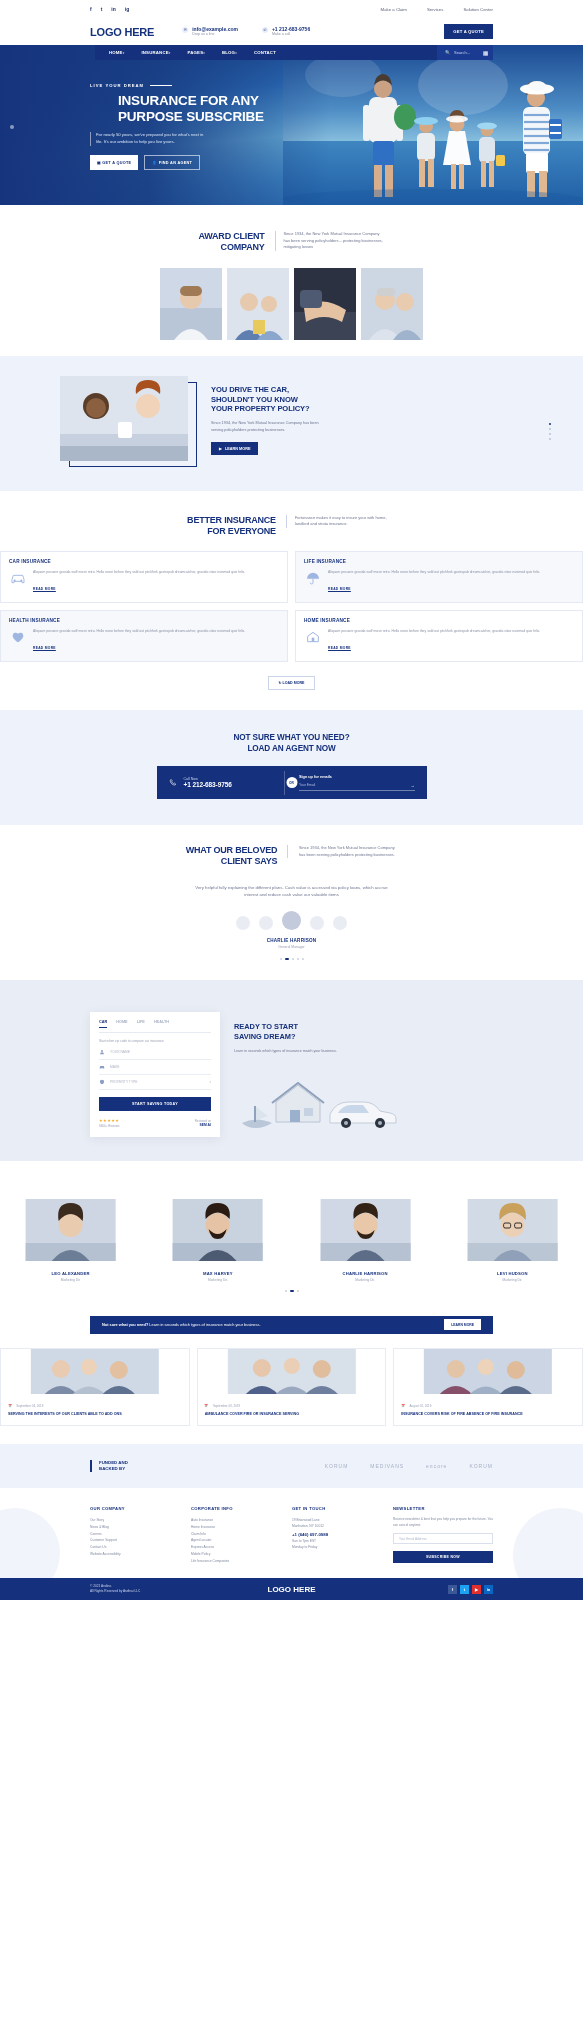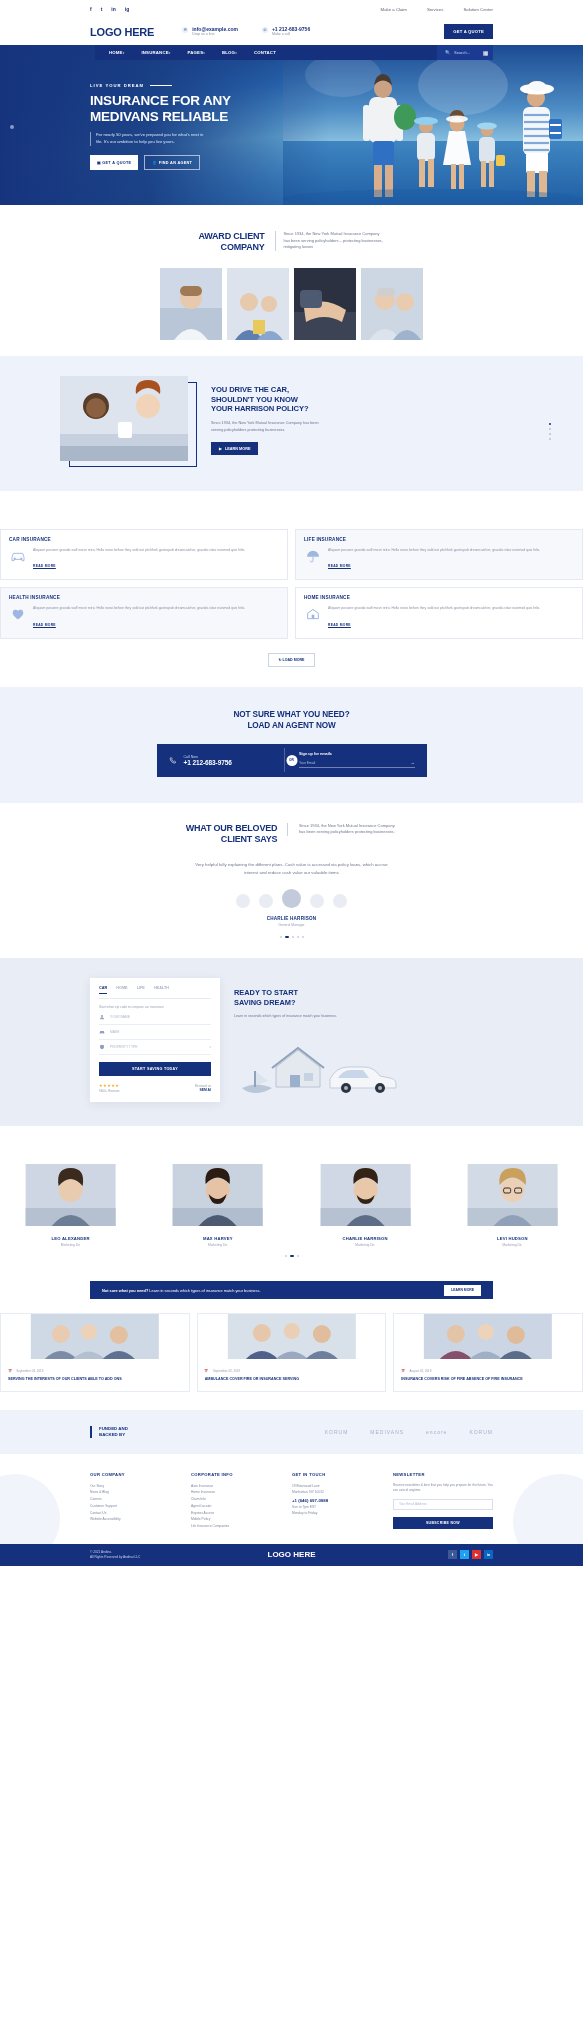--- a/index.html
+++ b/index.html
@@ -40,21 +40,21 @@
   
   .hero { height:160px; position:relative; overflow:hidden;
      background:linear-gradient(180deg,#1a4f9c 0%,#2e73b8 35%,#5ba3d0 60%,#2c72b4 100%); }
   .hero .sky { position:absolute; inset:0; background:linear-gradient(175deg,#12397f 0%,#2b6cb5 30%,#69b0d8 55%,#3f87c4 75%,#1f5ea5 100%); }
   .hero .sun { position:absolute; right:120px; top:18px; width:60px; height:60px; border-radius:50%; background:radial-gradient(circle,rgba(255,255,255,.45),rgba(255,255,255,0) 70%); }
   .herofig { position:absolute; right:0; bottom:0; width:300px; height:160px; }
   .overlay-l { position:absolute; left:0; top:0; width:330px; height:160px; background:linear-gradient(90deg,#16347e 0%,rgba(24,60,130,.92) 45%,rgba(32,84,150,0) 100%); }
   .herotxt { position:absolute; left:90px; top:38px; width:220px; z-index:5; }
   .eyebrow { display:flex; align-items:center; gap:6px; color:#ffffff; font-size:4.2px; font-weight:bold; letter-spacing:1px; margin-bottom:5px; }
   .eyebrow .line { width:22px; height:1px; background:#fff; }
-  .heroh1 { color:#fff; font-size:13.5px; font-weight:bold; line-height:1.22; letter-spacing:-0.2px; }
+  .heroh1 { color:#fff; font-size:13.5px; font-weight:bold; line-height:1.22; letter-spacing:-0.2px;margin-left:28px; }
   .herop { color:#dbe6f7; font-size:4.2px; line-height:1.65; margin-top:6px; padding-left:5px; border-left:1px solid rgba(255,255,255,.5); width:120px; }
   .herobtns { display:flex; gap:6px; margin-top:9px; }
   .btnw { background:#fff; color:#15307c; font-size:3.8px; font-weight:bold; padding:4px 7px; border:none; letter-spacing:.3px; }
   .btno { background:transparent; color:#fff; font-size:3.8px; font-weight:bold; padding:4px 7px; border:1px solid rgba(255,255,255,.6); letter-spacing:.3px; }
   .heroarrow { position:absolute; left:10px; top:50%; width:4px; height:4px; border-radius:50%; background:rgba(255,255,255,.5); }
 
   
   .sec { padding:0 90px; }
   .secTitleRow { display:flex; align-items:flex-start; gap:10px; justify-content:center; }
   .secTitle { font-size:9px; font-weight:bold; color:#15307c; line-height:1.25; text-align:right; letter-spacing:-0.2px; }
@@ -112,21 +112,21 @@
   .avatars { display:flex; gap:9px; justify-content:center; align-items:flex-end; margin-top:12px; }
   .av { width:14px; height:14px; border-radius:50%; background:#d7dce8; opacity:.55; }
   .av.big { width:19px; height:19px; opacity:1; background:#c3cadb; }
   .tname { font-size:4.6px; font-weight:bold; color:#15307c; margin-top:8px; letter-spacing:.2px; }
   .trole { font-size:3.4px; color:#9aa1b4; margin-top:2px; }
   .dots-h { display:flex; gap:3px; justify-content:center; margin-top:9px; }
   .dots-h i { width:2px; height:2px; border-radius:50%; background:#c9cfdd; }
   .dots-h i.on { background:#15307c; width:4px; border-radius:2px;}
 
   
-  .saving { background:#e9edf5; padding:20px 0 24px; position:relative; }
+  .saving { background:#e9edf5; padding:32px 0 24px; position:relative; }
   .savingInner { display:flex; gap:14px; padding:0 90px; }
   .formcard { width:130px; background:#fff; padding:8px 9px 9px; box-shadow:0 2px 10px rgba(20,40,90,.08); }
   .ftabs { display:flex; gap:9px; border-bottom:1px solid #e6eaf2; padding-bottom:4px; }
   .ftabs span { font-size:3.8px; font-weight:bold; color:#a8b0c4; }
   .ftabs span.on { color:#15307c; border-bottom:1.5px solid #15307c; padding-bottom:3px; }
   .fnote { font-size:3.2px; color:#9aa1b4; margin-top:6px; line-height:1.6; }
   .frow { display:flex; align-items:center; gap:5px; border-bottom:1px solid #e9edf4; padding:4px 0; }
   .frow .fi { width:6px; height:6px; color:#8b9ec4; }
   .frow .fv { font-size:3.3px; color:#aeb5c6; }
   .frow .fc { margin-left:auto; font-size:3px; color:#bcc3d3; }
@@ -338,21 +338,21 @@
     <div class="overlay-l"></div>
     <div class="heroarrow"></div>
 
     <div class="herotxt">
       <div class="eyebrow">
         <span>LIVE YOUR DREAM</span>
         <span class="line"></span>
       </div>
       <div class="heroh1">
         <div>INSURANCE FOR ANY</div>
-        <div>MEDIVANS RELIABLE</div>
+        <div>PURPOSE SUBSCRIBE</div>
       </div>
       <div class="herop">For nearly 50 years, we've prepared you for what's next in life. It's our ambition to help you live yours.</div>
       <div class="herobtns">
         <button class="btnw">▦ <span>GET A QUOTE</span></button>
         <button class="btno">👤 <span>FIND AN AGENT</span></button>
       </div>
     </div>
   </div>
 
   <div class="sec award">
@@ -410,35 +410,42 @@
           <path d="M76 18 q12 -12 24 0 q2 -14 -12 -14 q-14 0 -12 14z" fill="#a8511f"></path>
           <path d="M70 85 q18 -28 36 0z" fill="#6e86a8"></path>
           <rect x="58" y="46" width="14" height="16" rx="2" fill="#ffffff"></rect>
           <rect x="0" y="70" width="128" height="15" fill="#a9b7c9"></rect>
         </svg>
       </div>
       <div>
         <div class="driveh">
           <div>YOU DRIVE THE CAR,</div>
           <div>SHOULDN'T YOU KNOW</div>
-          <div>YOUR HARRISON POLICY?</div>
+          <div>YOUR PROPERTY POLICY?</div>
         </div>
         <div class="drivep">Since 1934, the New York Mutual Insurance Company has been serving policyholders protecting businesses.</div>
         <button class="learnbtn">▶ <span>LEARN MORE</span></button>
       </div>
     </div>
     <div class="dots-v">
       <i class="on"></i>
       <i></i>
       <i></i>
       <i></i>
     </div>
   </div>
 
   <div class="sec services">
+    <div class="secTitleRow">
+      <div class="secTitle">
+        <div>BETTER INSURANCE</div>
+        <div>FOR EVERYONE</div>
+      </div>
+      <div class="secDesc">Fortunance makes it easy to insure your with home, landlord and strata insurance.</div>
+    </div>
 
     <div class="cards">
       <div class="card">
         <div class="cardh">CAR INSURANCE</div>
         <div class="cardbody">
           <svg class="cardicon" viewBox="0 0 24 24">
             <path d="M3 14l2-6h14l2 6v5h-3v-2H6v2H3z" fill="none" stroke="#9fb6e0" stroke-width="1.4"></path>
             <circle cx="7" cy="16" r="1.6" fill="#9fb6e0"></circle>
               <circle cx="17" cy="16" r="1.6" fill="#9fb6e0"></circle>
           </svg>

